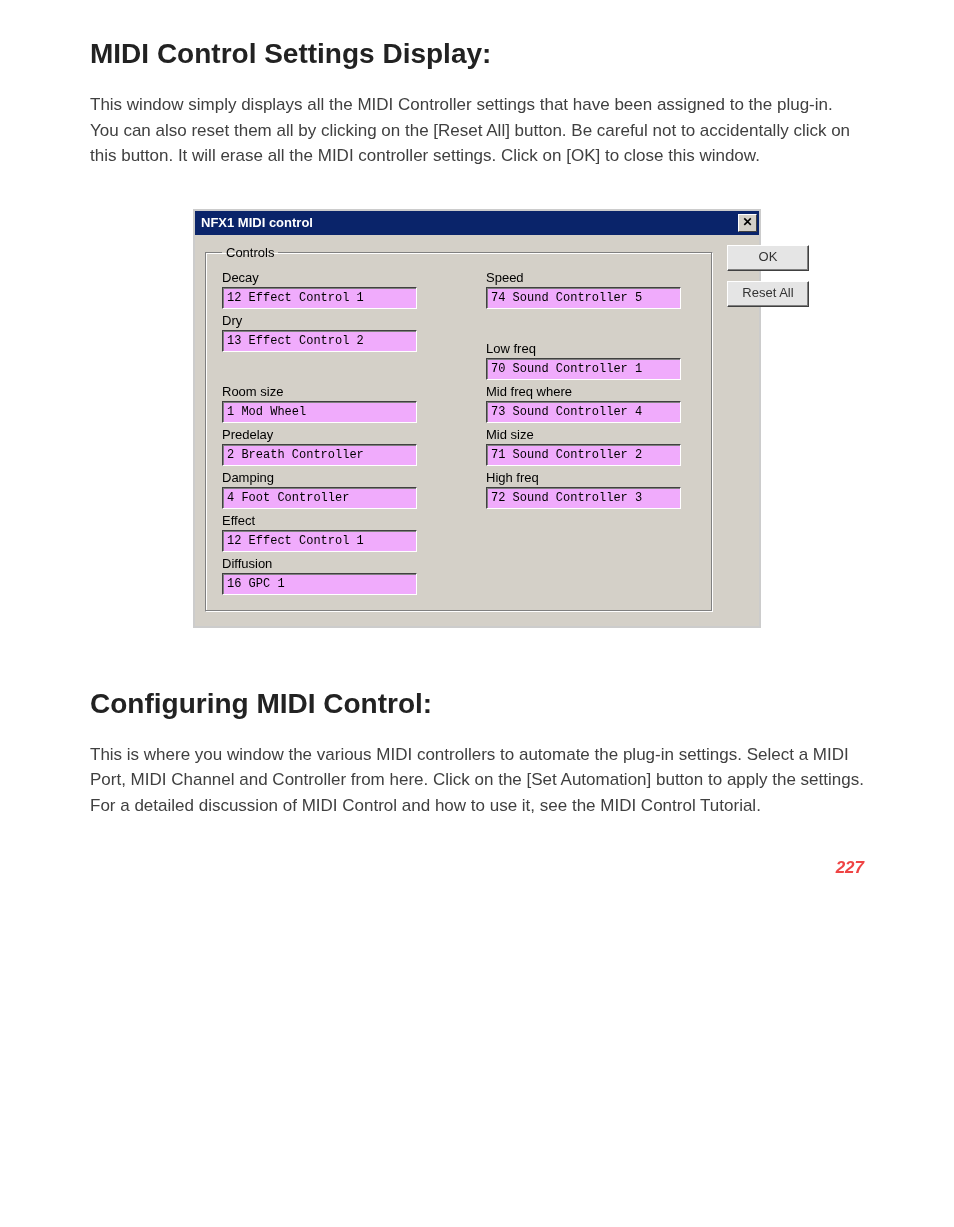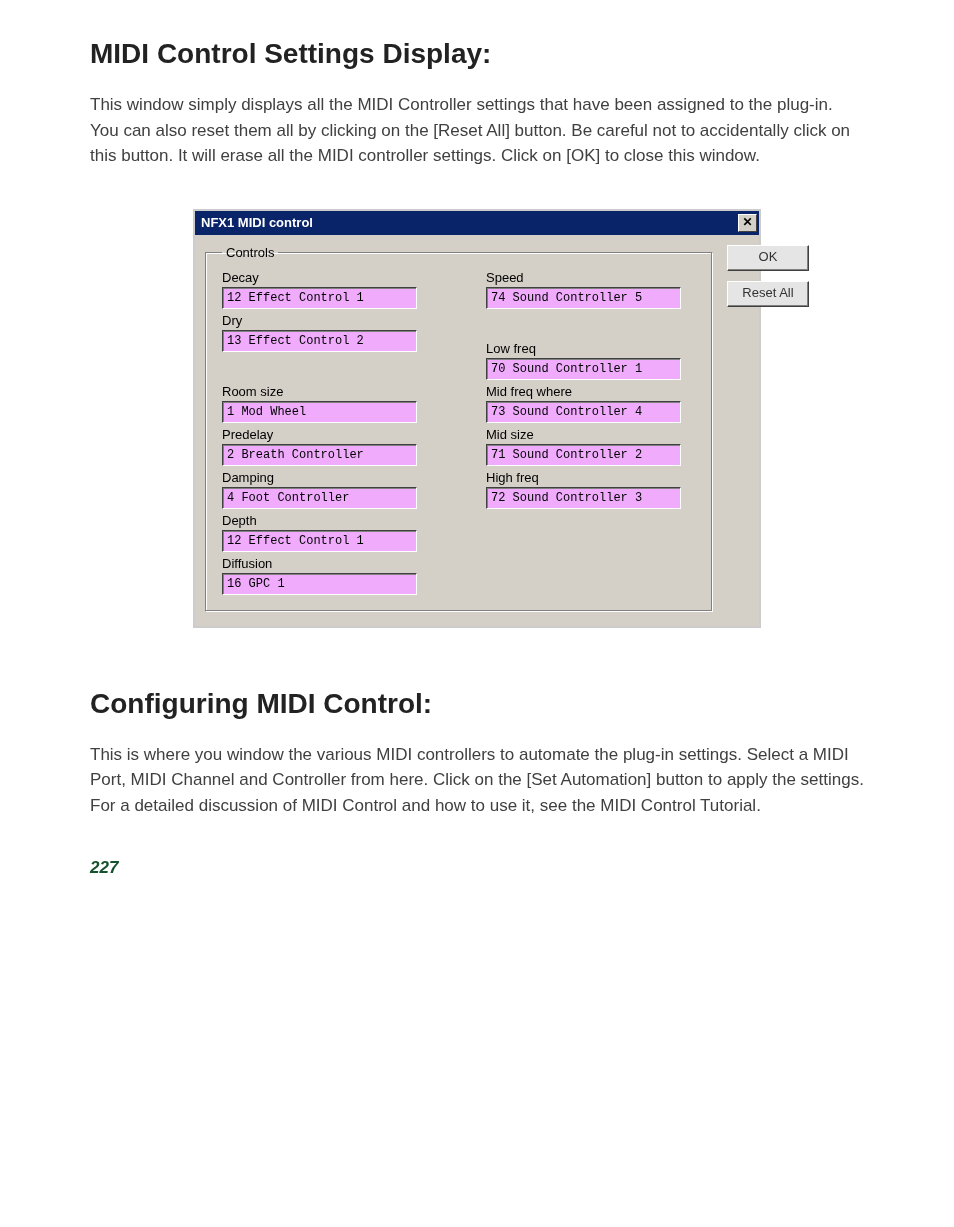--- a/index.html
+++ b/index.html
@@ -126,26 +126,26 @@
     border-right: 1px solid #404040;
     border-bottom: 1px solid #404040;
     box-shadow: inset -1px -1px 0 #808080;
     text-align: center;
     line-height: 22px;
     cursor: pointer;
     margin-bottom: 10px;
   }
 
   .page-num {
-    text-align: left;
+    text-align: right;
     font-style: italic;
     font-weight: 700;
     font-size: 17px;
     margin-top: 30px;
-    color: #14532d;
+    color: #ef4444;
   }
 </style>
 </head>
 <body>
 
 <h2>MIDI Control Settings Display:</h2>
 <p class="body-text">This window simply displays all the MIDI Controller settings that have been assigned to the plug-in.  You can also reset them all by clicking on the [Reset All] button.
 Be careful not to accidentally click on this button.  It will erase all the MIDI controller settings.  Click on [OK] to close this window.</p>
 
 <div class="dialog">
@@ -172,21 +172,21 @@
           </div>
           <div class="pair">
             <span class="lbl">Predelay</span>
             <span class="txt">2 Breath Controller</span>
           </div>
           <div class="pair">
             <span class="lbl">Damping</span>
             <span class="txt">4 Foot Controller</span>
           </div>
           <div class="pair">
-            <span class="lbl">Depth</span>
+            <span class="lbl">Effect</span>
             <span class="txt">12 Effect Control 1</span>
           </div>
           <div class="pair">
             <span class="lbl">Diffusion</span>
             <span class="txt">16 GPC 1</span>
           </div>
         </div>
 
         <div class="col">
           <div class="pair">

